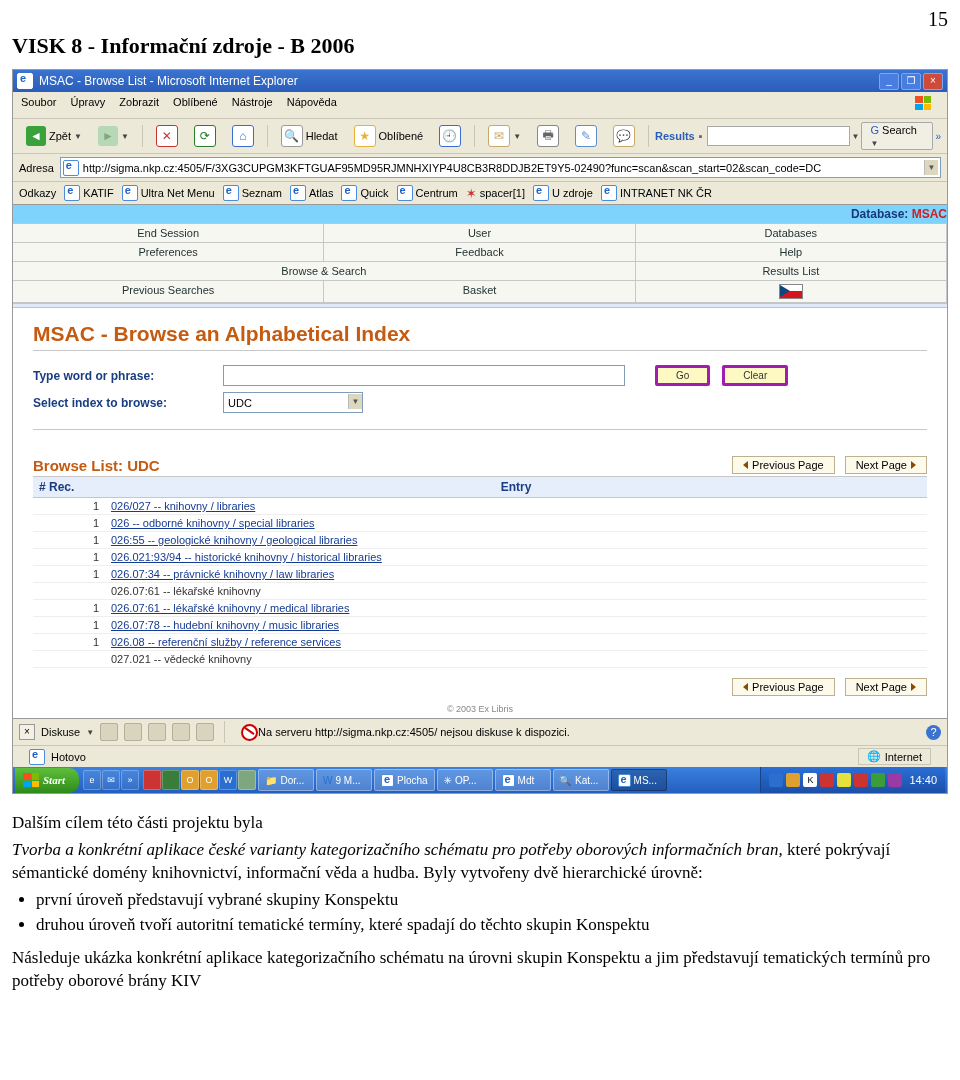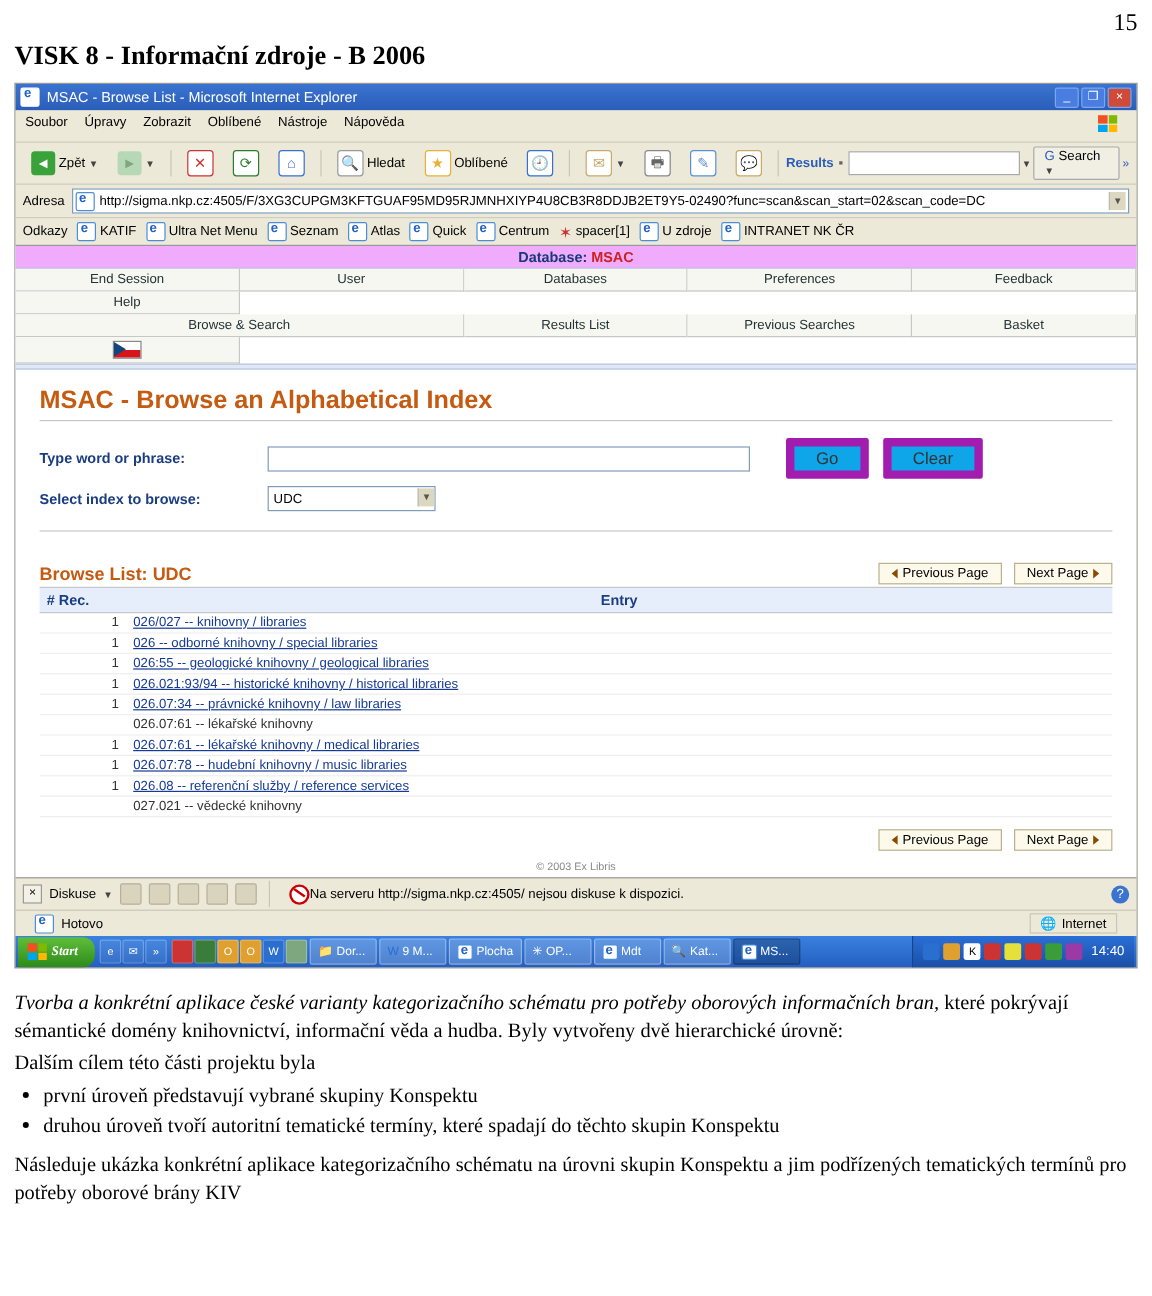--- a/index.html
+++ b/index.html
@@ -35,41 +35,41 @@
   .addrfield input{flex:1;border:0;outline:0;font-size:11px;font-family:inherit;padding:0 4px}
   .dd{width:13px;height:15px;background:#dcd8c0;border-left:1px solid #bbb;display:flex;align-items:center;justify-content:center;font-size:8px;color:#555}
   
   .linksbar{display:flex;align-items:center;gap:8px;padding:3px 6px;background:#ece9d8;border-bottom:1px solid #999}
   .linkbtn{display:flex;align-items:center;gap:3px}
   .eico{width:14px;height:14px;background:#fff;border:1px solid #4b8ddb;border-radius:2px;position:relative}
   .eico::after{content:"e";position:absolute;top:-2px;left:2px;color:#2161c2;font-size:11px;font-weight:bold}
   
   .content{background:#fff;min-height:200px}
   
-  .dbhdr{background:#f0abfc;text-align:center;font-weight:bold;color:#153a7a;padding:2px 16px;border-bottom:1px solid #b7c6df;font-size:12px}
+  .dbhdr{background:#7dd3fc;text-align:right;font-weight:bold;color:#153a7a;padding:2px 0;border-bottom:1px solid #b7c6df;font-size:12px}
   .dbhdr .dbname{color:#c22}
   .anav{display:flex}
   .anav .logo{width:82px;background:#fff;display:flex;align-items:center;justify-content:center;border-right:1px solid #c7c7c7}
-  .anav .grid{flex:1;display:grid;grid-template-columns:repeat(5,1fr)}
+  .anav .grid{flex:1;display:grid;grid-template-columns:repeat(3,1fr)}
   .anav .cell{border:1px solid #c7c7c7;border-left:0;border-top:0;text-align:center;padding:3px 0;font-size:11px;color:#233;background:#f7f7f2}
   .anav .flag{display:flex;align-items:center;justify-content:center}
   .flagcz{width:22px;height:13px;background:linear-gradient(#fff 50%,#d7141a 50%);position:relative;border:1px solid #888}
   .flagcz::before{content:"";position:absolute;left:0;top:0;border-top:6.5px solid transparent;border-bottom:6.5px solid transparent;border-left:10px solid #11457e}
   .thinbar{height:3px;background:#dfe9f7;border-top:1px solid #b7c6df;border-bottom:1px solid #b7c6df}
   
   .msac{padding:14px 20px 4px 20px}
   .msac h2{color:#c55a11;font-family:Verdana,Arial,sans-serif;font-size:21px;font-weight:bold;margin:0 0 4px 0}
   .hr{height:1px;background:#c7c7c7;margin:4px 0 14px 0}
   .frow{display:flex;align-items:center;margin:6px 0}
   .flabel{width:190px;color:#1a3d82;font-weight:bold;font-size:12px}
   .ftxt{border:1px solid #7f9db9;background:#fff;height:19px;width:400px}
   .fsel{border:1px solid #7f9db9;background:#fff;height:19px;width:130px;display:flex;align-items:center;padding:0 4px;position:relative}
   .fsel .dd{position:absolute;right:0;top:1px}
   .btns{margin-left:30px;display:flex;gap:12px}
-  .abtn{border:7px solid #a21caf;background:#0ea5e9;padding:2px 18px;font-size:14px;color:#333;border-radius:2px}
+  .abtn{border:3px solid #a21caf;background:#fef9c3;padding:2px 18px;font-size:10px;color:#333;border-radius:2px}
   
   .bl-head{display:flex;align-items:center;padding:8px 20px 2px 20px}
   .bl-head h3{color:#c55a11;font-family:Verdana,Arial,sans-serif;font-size:15px;font-weight:bold;margin:0}
   .pager{margin-left:auto;display:flex;gap:10px}
   .pbtn{border:1px solid #b9b18f;background:#fdfaec;padding:2px 10px;font-size:11px;display:flex;align-items:center;gap:4px}
   .pbtn .arr{width:0;height:0;border-top:4px solid transparent;border-bottom:4px solid transparent}
   .pbtn .arr.l{border-right:5px solid #8a4a00}
   .pbtn .arr.r{border-left:5px solid #8a4a00}
   .bl-table{width:calc(100% - 40px);margin:0 20px}
   .bl-th{display:flex;background:#e6eefb;color:#1a3d82;font-weight:bold;font-size:12px;border-top:1px solid #c7c7c7;border-bottom:1px solid #c7c7c7}
@@ -458,23 +458,23 @@
         <span class="tico" style="background:#e6e03a"></span>
         <span class="tico" style="background:#c33"></span>
         <span class="tico" style="background:#3a9d3a"></span>
         <span class="tico" style="background:#9a3aa5"></span>
         <span class="clock">14:40</span>
       </div>
     </div>
   </div>
 
   <div class="doc-body">
+    <p>Dalším cílem této části projektu byla</p>
     <p>
       <span class="italic">Tvorba a konkrétní aplikace  české varianty kategorizačního schématu pro potřeby oborových informačních bran,</span><span> které pokrývají sémantické domény knihovnictví, informační věda a hudba. Byly vytvořeny dvě hierarchické úrovně:</span>
     </p>
-    <p>Dalším cílem této části projektu byla</p>
     <ul>
       <li>první úroveň představují vybrané skupiny Konspektu</li>
       <li>druhou úroveň tvoří autoritní tematické termíny, které spadají do těchto skupin Konspektu</li>
     </ul>
-    <p>Následuje ukázka konkrétní aplikace kategorizačního schématu na úrovni skupin Konspektu a jim podřízených tematických termínů pro potřeby oborové brány KIV</p>
+    <p>Následuje ukázka konkrétní aplikace kategorizačního schématu na úrovni skupin Konspektu a jim představují tematických termínů pro potřeby oborové brány KIV</p>
   </div>
 </div>
 
 </body></html>

